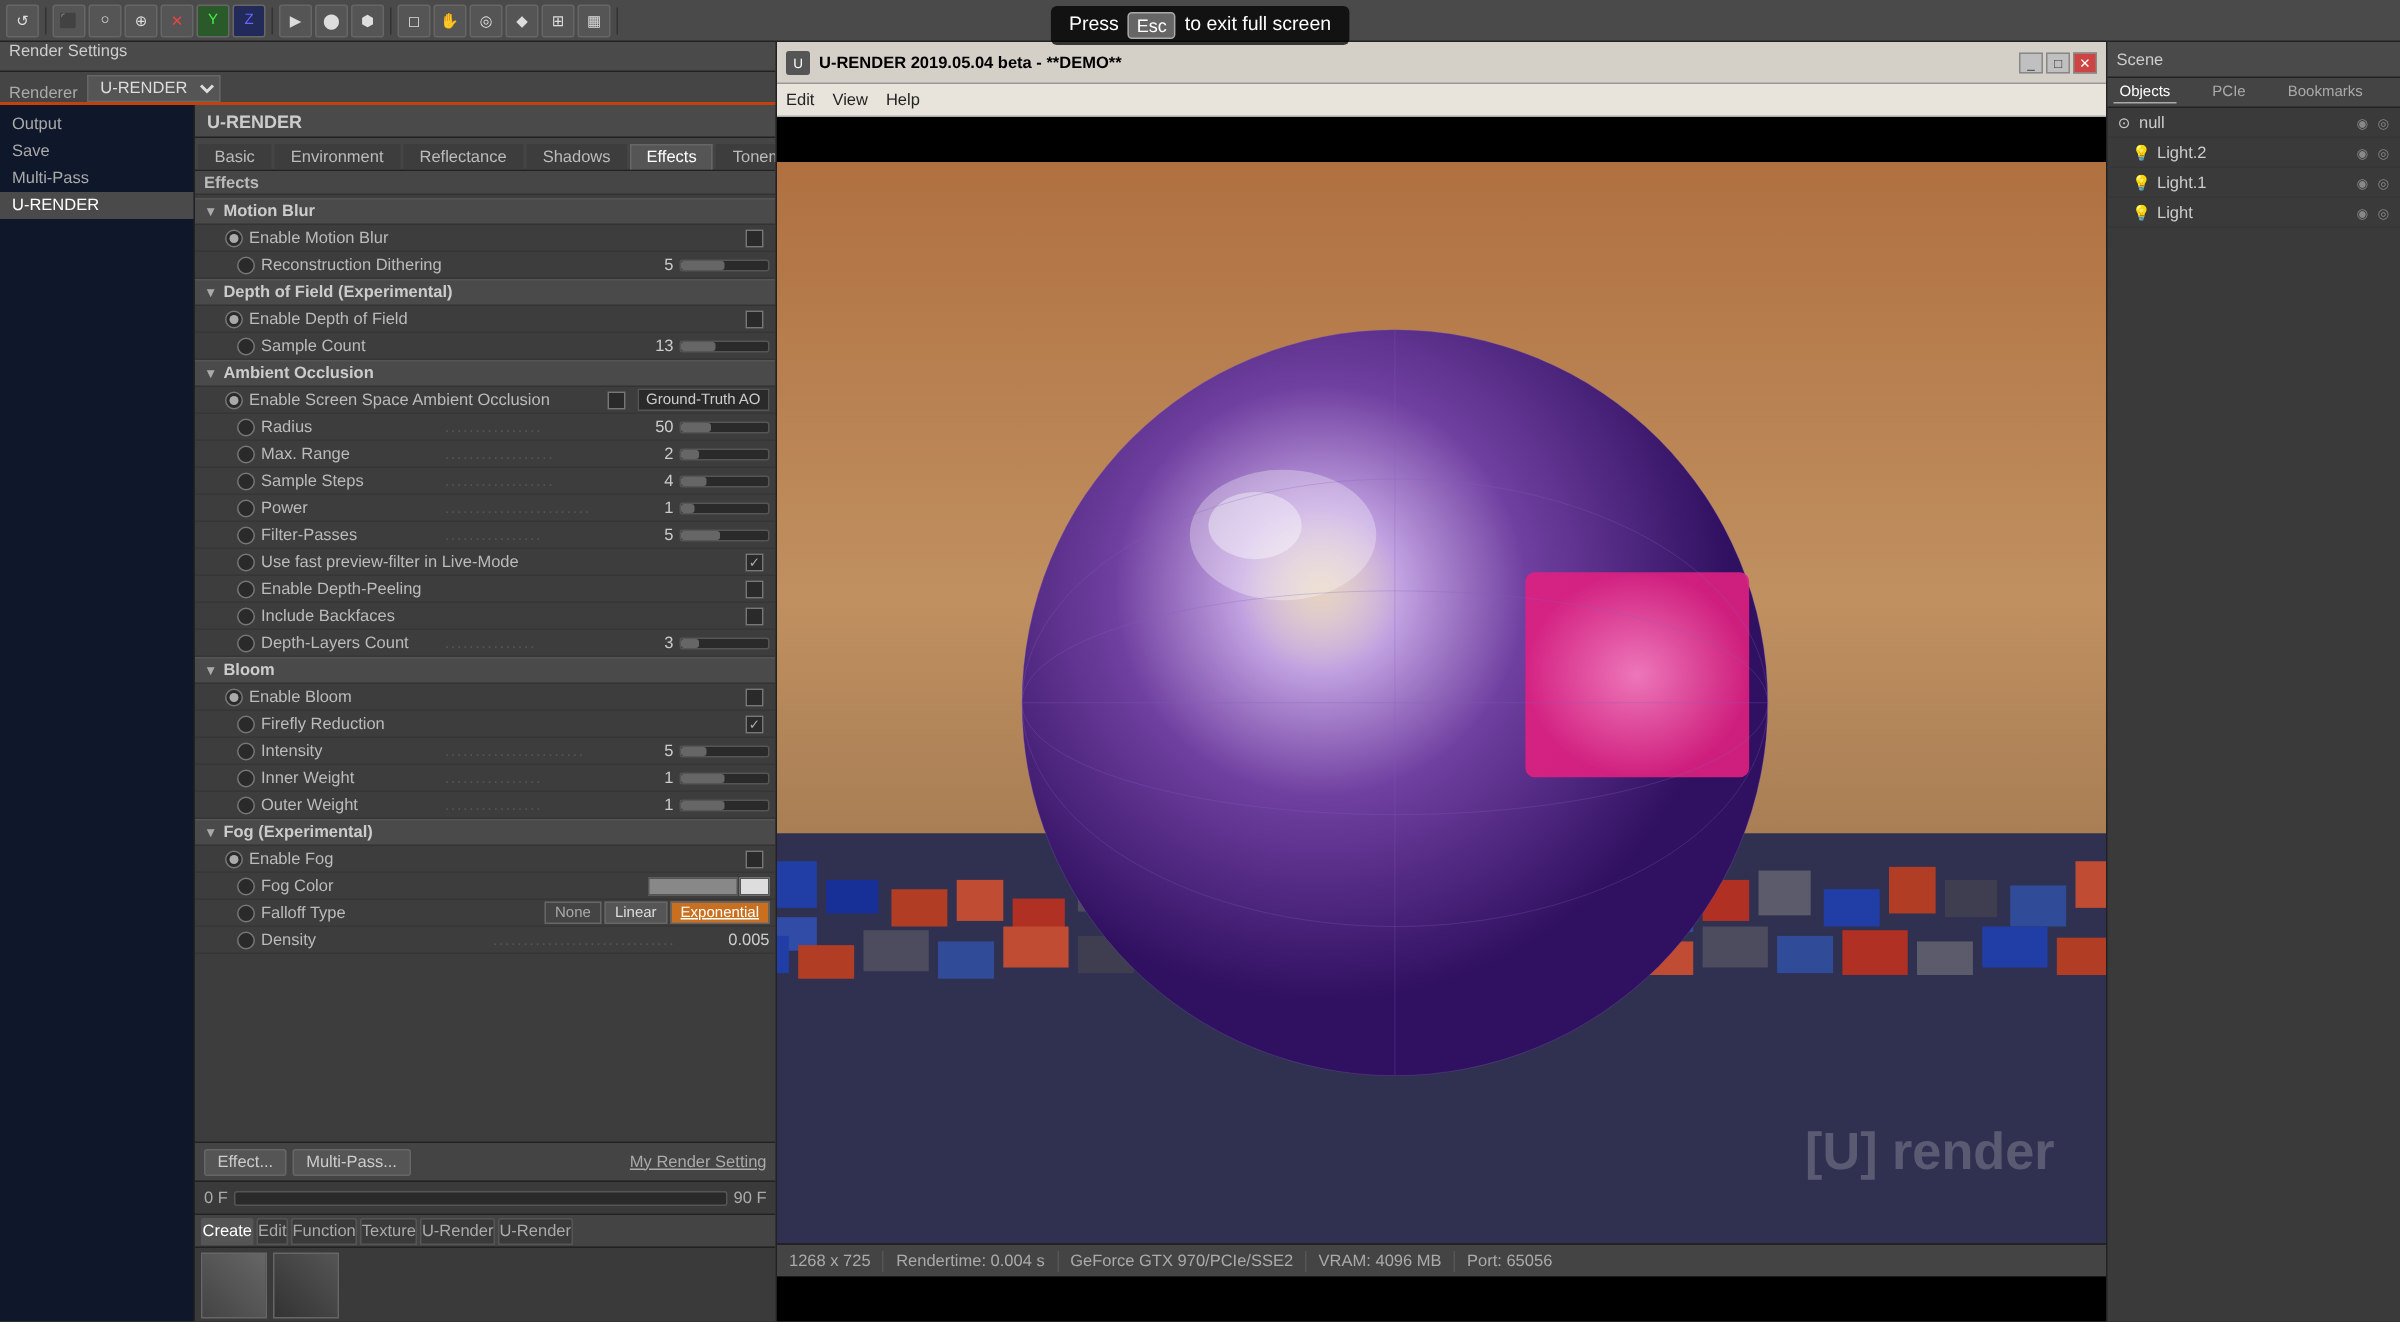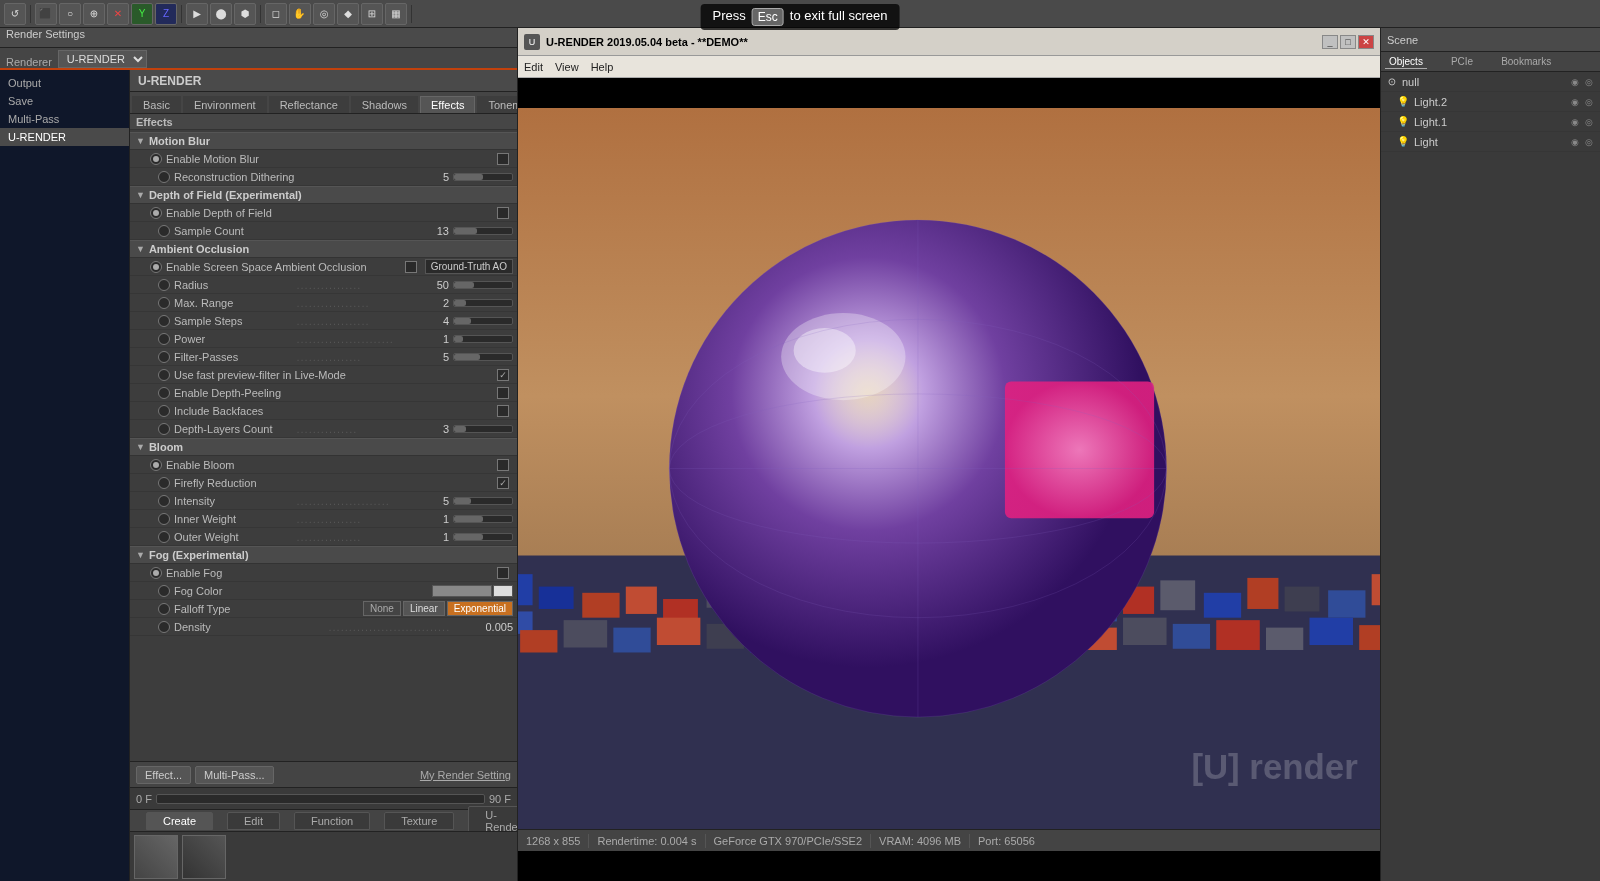--- a/index.html
+++ b/index.html
@@ -380,28 +380,27 @@
     .bottom-tabs {
       height: 22px;
       background: #444;
       display: flex;
       align-items: center;
       padding: 0 4px;
       gap: 2px;
       border-top: 1px solid #222;
     }
     .bottom-tab {
-      padding: 2px 16px;
+      padding: 2px 0;
       font-size: 11px;
       color: #aaa;
       cursor: pointer;
       border: 1px solid #555;
       background: #3a3a3a;
       border-radius: 2px 2px 0 0;
-      margin-left: 12px;
     }
     .bottom-tab.active { background: #555; color: #fff; }
 
     
     .asset-row {
       height: 50px;
       background: #3a3a3a;
       display: flex;
       align-items: center;
       padding: 0 4px;
@@ -506,21 +505,21 @@
       color: #aaa;
     }
     .status-sep {
       width: 1px;
       height: 14px;
       background: #555;
     }
 
     
     .scene-tree {
-      width: 220px;
+      width: 196px;
       background: #3a3a3a;
       border-left: 1px solid #222;
       display: flex;
       flex-direction: column;
     }
     .scene-tree-header {
       height: 24px;
       background: #4a4a4a;
       display: flex;
       align-items: center;
@@ -592,21 +591,21 @@
     .fog-btn-row {
       display: flex;
       gap: 2px;
     }
     .fog-btn {
       padding: 1px 6px;
       font-size: 10px;
       border: 1px solid #666;
       cursor: pointer;
     }
-    .fog-btn-orange { background: #c87020; color: #fff; }
+    .fog-btn-orange { background: #c87020; color: #fff; text-decoration: underline; }
     .fog-btn-gray { background: #555; color: #ddd; }
     .fog-btn-gray2 { background: #444; color: #aaa; }
   </style>
 </head>
 <body>
 
 <div class="top-toolbar">
   <div class="toolbar-btn">↺</div>
   <div class="toolbar-sep"></div>
   <div class="toolbar-btn">⬛</div>
@@ -1044,21 +1043,21 @@
           <ellipse cx="370" cy="290" rx="200" ry="60" fill="none" stroke="#8060c0" stroke-width="0.5" opacity="0.3"></ellipse>
           <ellipse cx="370" cy="290" rx="200" ry="120" fill="none" stroke="#8060c0" stroke-width="0.5" opacity="0.3"></ellipse>
           <line x1="370" y1="90" x2="370" y2="490" stroke="#8060c0" stroke-width="0.5" opacity="0.3"></line>
           <line x1="170" y1="290" x2="570" y2="290" stroke="#8060c0" stroke-width="0.5" opacity="0.3"></line>
 
           <text x="590" y="540" fill="white" font-size="28" font-weight="bold" opacity="0.2" font-family="Arial">[U] render</text>
         </svg>
       </div>
 
       <div class="status-bar">
-        <span class="status-item">1268 x 855</span>
+        <span class="status-item">1268 x 725</span>
         <div class="status-sep"></div>
         <span class="status-item">Rendertime: 0.004 s</span>
         <div class="status-sep"></div>
         <span class="status-item">GeForce GTX 970/PCIe/SSE2</span>
         <div class="status-sep"></div>
         <span class="status-item">VRAM: 4096 MB</span>
         <div class="status-sep"></div>
         <span class="status-item">Port: 65056</span>
       </div>
 

